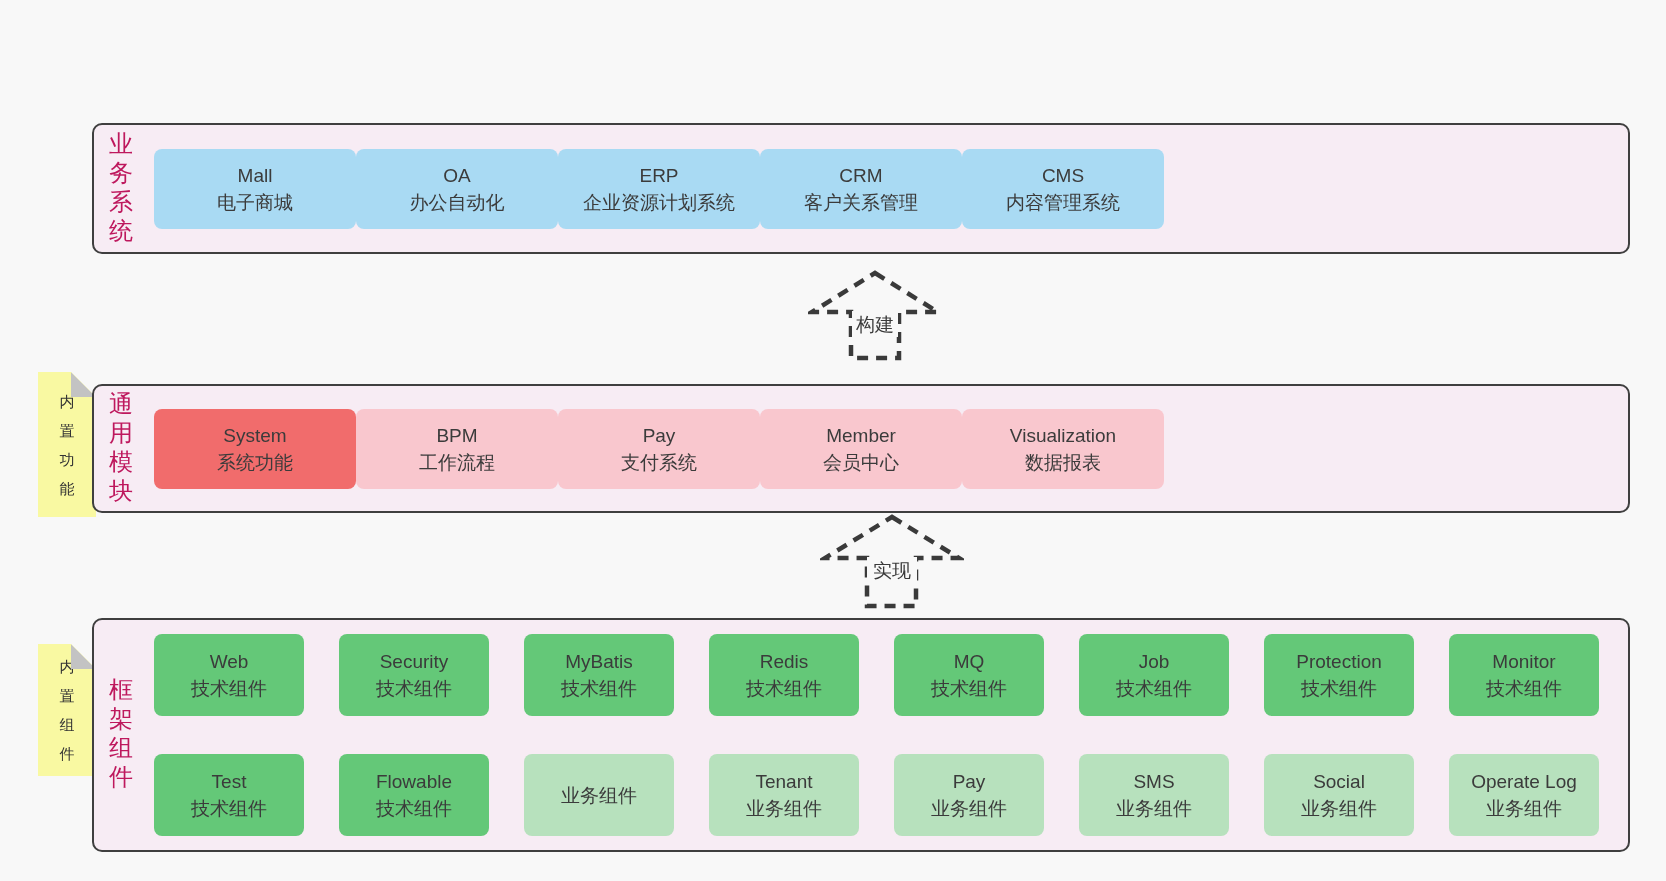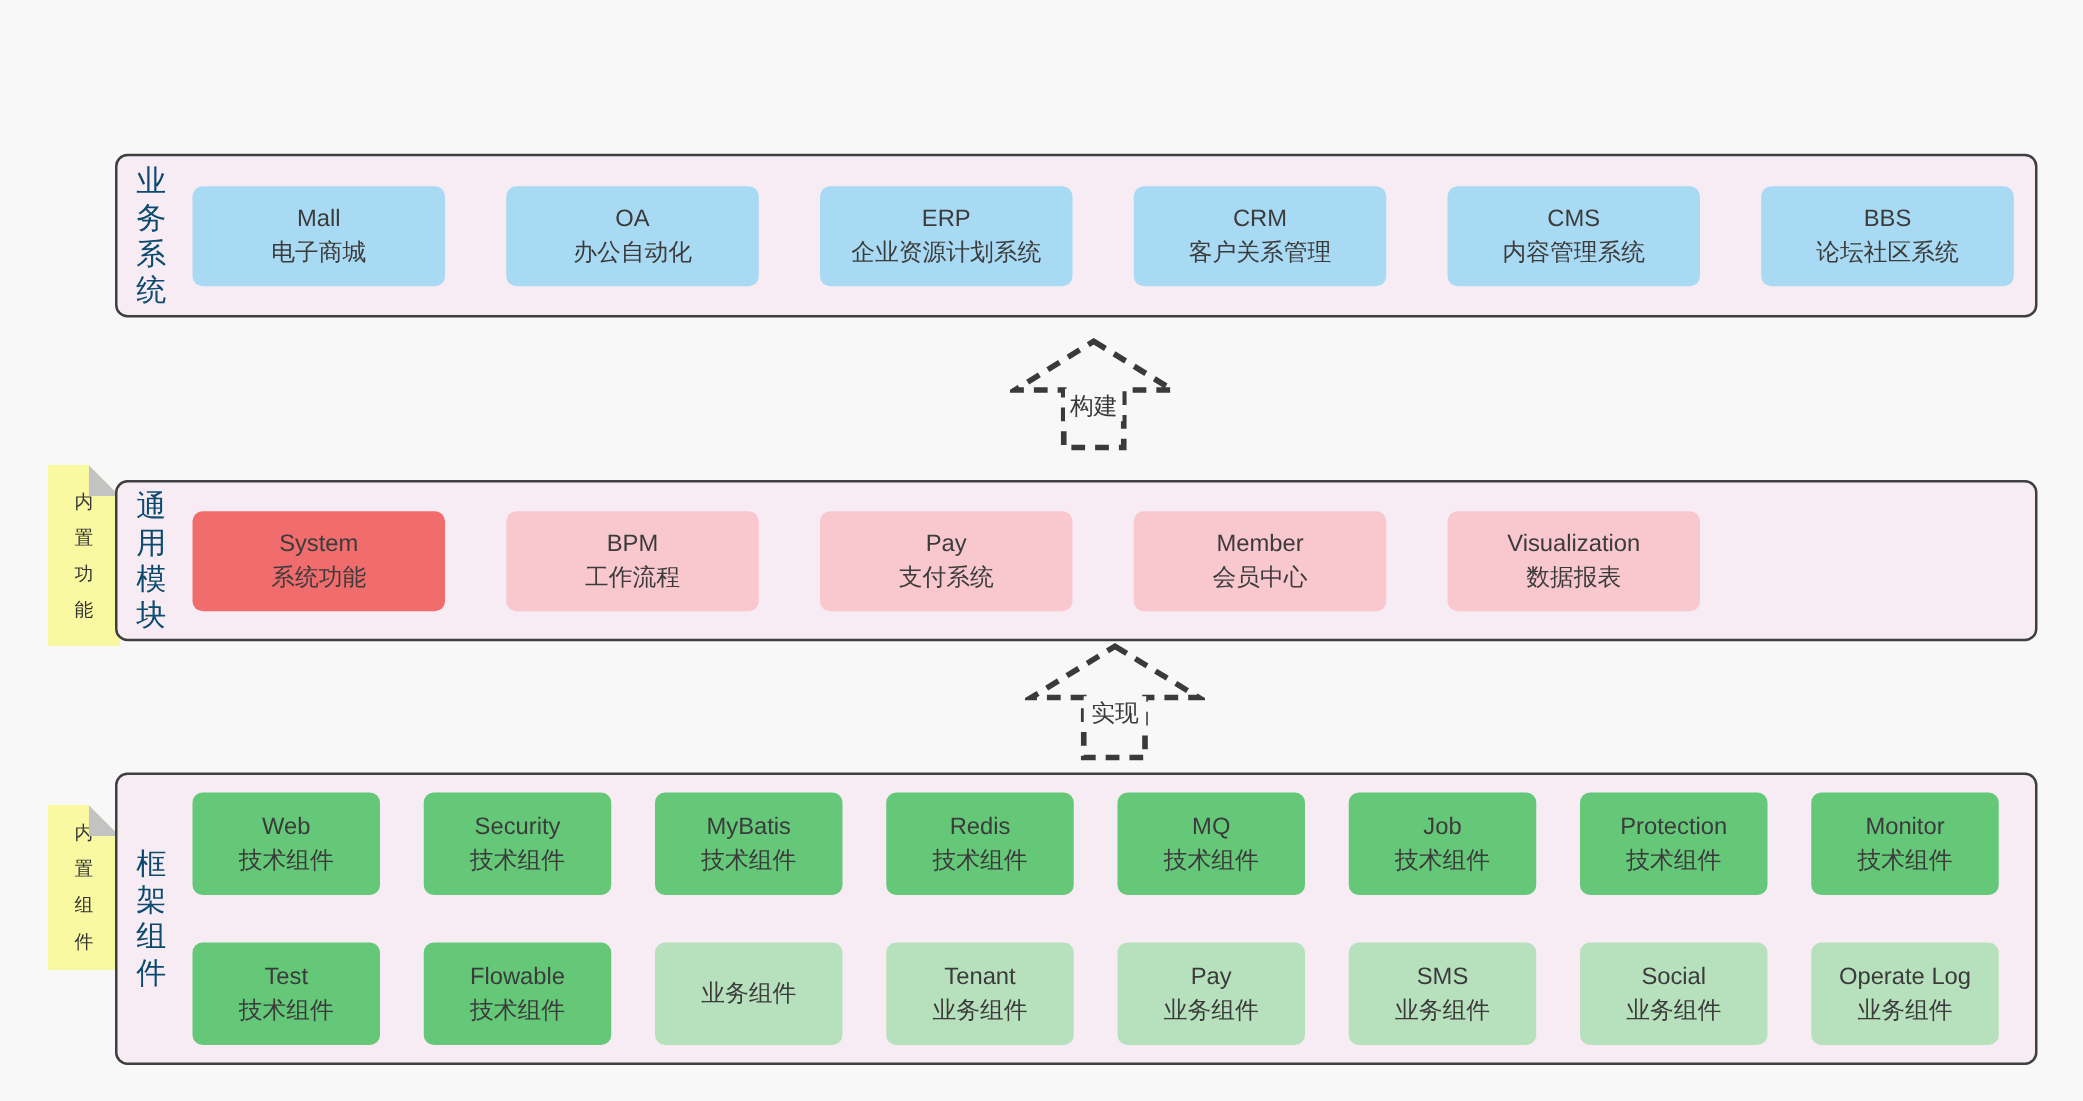--- a/index.html
+++ b/index.html
@@ -49,23 +49,23 @@
     border-radius:10px;
     display:flex;align-items:center;
     z-index:1;
   }
   #section-business{top:123px;height:131px;}
   #section-modules{top:384px;height:129px;}
   #section-framework{top:618px;height:234px;}
   .v-label{
     margin-left:13px;width:28px;flex:none;
     font-size:24px;line-height:29px;word-break:break-all;
-    text-align:center;color:#0c4a6e;
-  }
-  .boxes{display:flex;gap:49px;margin-left:19px;}
+    text-align:center;color:#be185d;font-family:Liberation Mono, monospace;
+  }
+  .boxes{display:flex;margin-left:19px;}
   .rows{display:flex;flex-direction:column;gap:38px;margin-left:19px;}
   .rows .boxes{margin-left:0;gap:35px;}
   .box{
     border-radius:8px;
     display:flex;flex-direction:column;align-items:center;justify-content:center;
     text-align:center;font-size:19px;line-height:27px;
   }
   .boxes-wide .box{width:202px;height:80px;}
   .rows .box{width:150px;height:82px;}
   .rows .box .en{max-width:126px;}
@@ -114,24 +114,20 @@
         <div class="cn">企业资源计划系统</div>
       </div>
       <div class="box blue">
         <div class="en">CRM</div>
         <div class="cn">客户关系管理</div>
       </div>
       <div class="box blue">
         <div class="en">CMS</div>
         <div class="cn">内容管理系统</div>
       </div>
-      <div class="box blue">
-        <div class="en">BBS</div>
-        <div class="cn">论坛社区系统</div>
-      </div>
     </div>
 </div>
 
 <div class="section" id="section-modules">
   <div class="v-label">通用模块</div>
   <div class="boxes boxes-wide">
       <div class="box red">
         <div class="en">System</div>
         <div class="cn">系统功能</div>
       </div>

